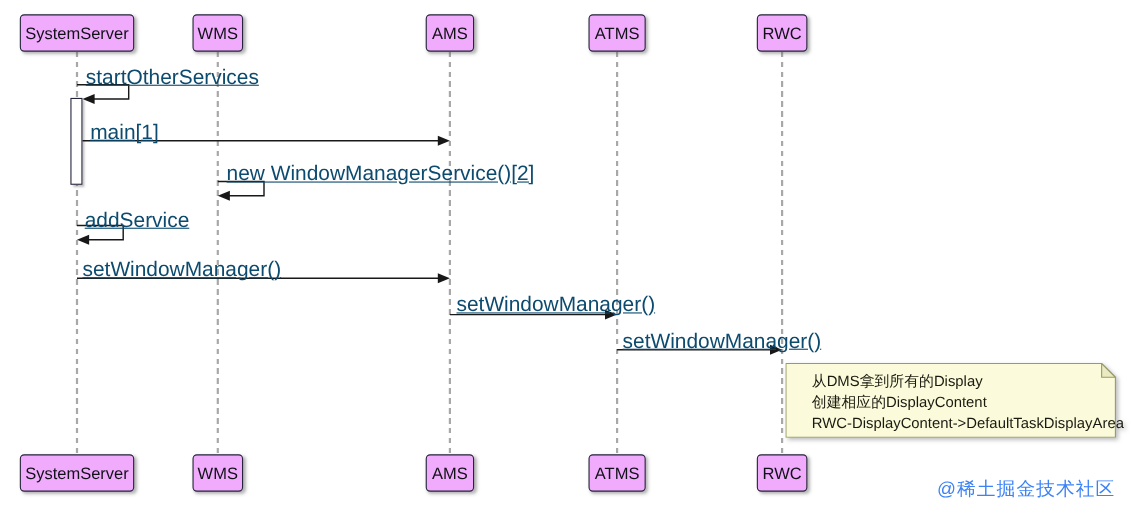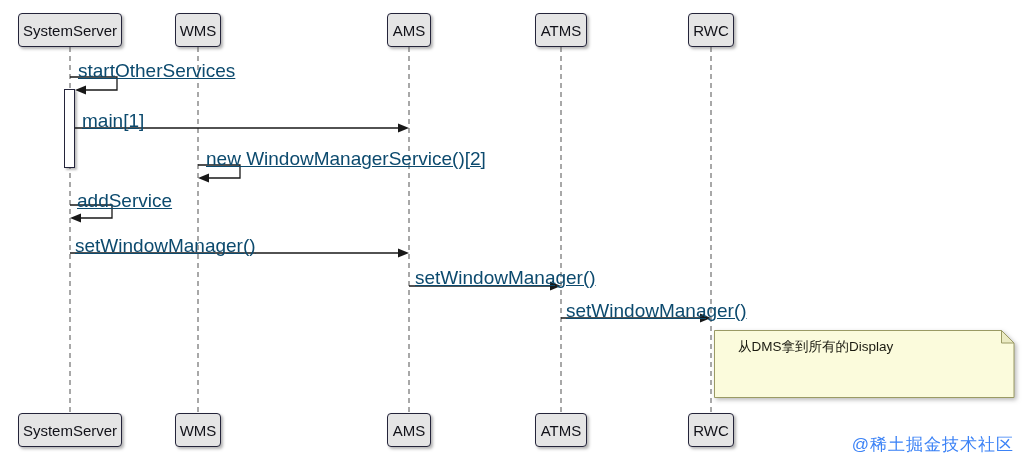--- a/index.html
+++ b/index.html
@@ -15,21 +15,21 @@
   }
   .lifeline {
     position:absolute;
     top:47px; height:366px; width:2px;
     background:repeating-linear-gradient(to bottom, #A8A8A8 0 5px, transparent 5px 9px);
     z-index:1;
   }
   .participant {
     position:absolute;
     height:34px;
-    background:#e5e5e5;
+    background:#f0abfc;
     border:1.6px solid #24243A;
     border-radius:4px;
     box-shadow:2px 2px 3px rgba(90,90,90,0.45);
     display:flex; align-items:center; justify-content:center;
     font-size:15px; color:#111118;
     white-space:nowrap;
     z-index:4;
   }
   .activation {
     position:absolute;
@@ -147,18 +147,20 @@
   <div class="msg-label" style="left:415px; top:267px;">setWindowManager()</div>
   <div class="msg-label" style="left:566px; top:300px;">setWindowManager()</div>
 
   <div class="note">
     <svg width="301" height="68">
       <polygon points="0.5,0.5 287.5,0.5 300,13 300,67.5 0.5,67.5" fill="#FBFBDC" stroke="#9A9A64" stroke-width="1"></polygon>
       <polygon points="287.5,0.5 287.5,13 300,13" fill="#EBEBC3" stroke="#9A9A64" stroke-width="1"></polygon>
     </svg>
     <div class="note-text">
       <div>从DMS拿到所有的Display</div>
+      <div>创建相应的DisplayContent</div>
+      <div>RWC-DisplayContent-&gt;DefaultTaskDisplayArea</div>
     </div>
   </div>
 
   <div class="watermark">@稀土掘金技术社区</div>
 
 </div>
 
 </body></html>

